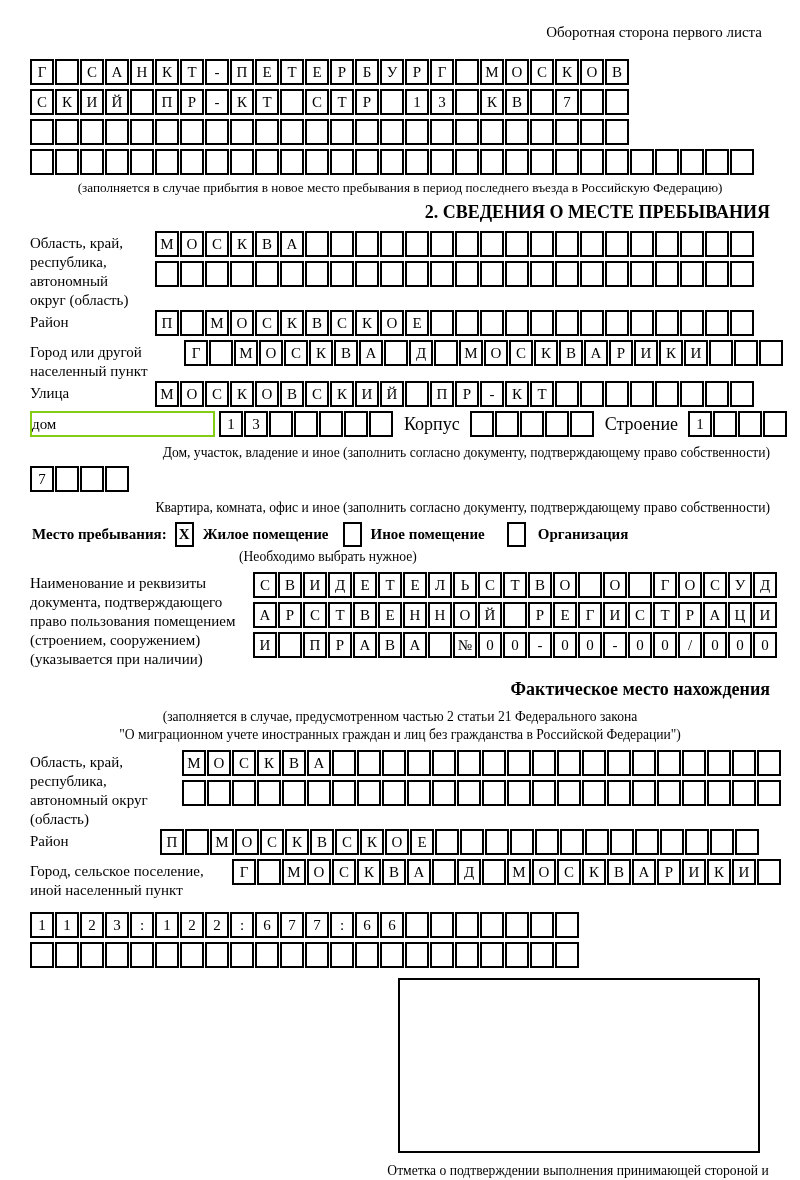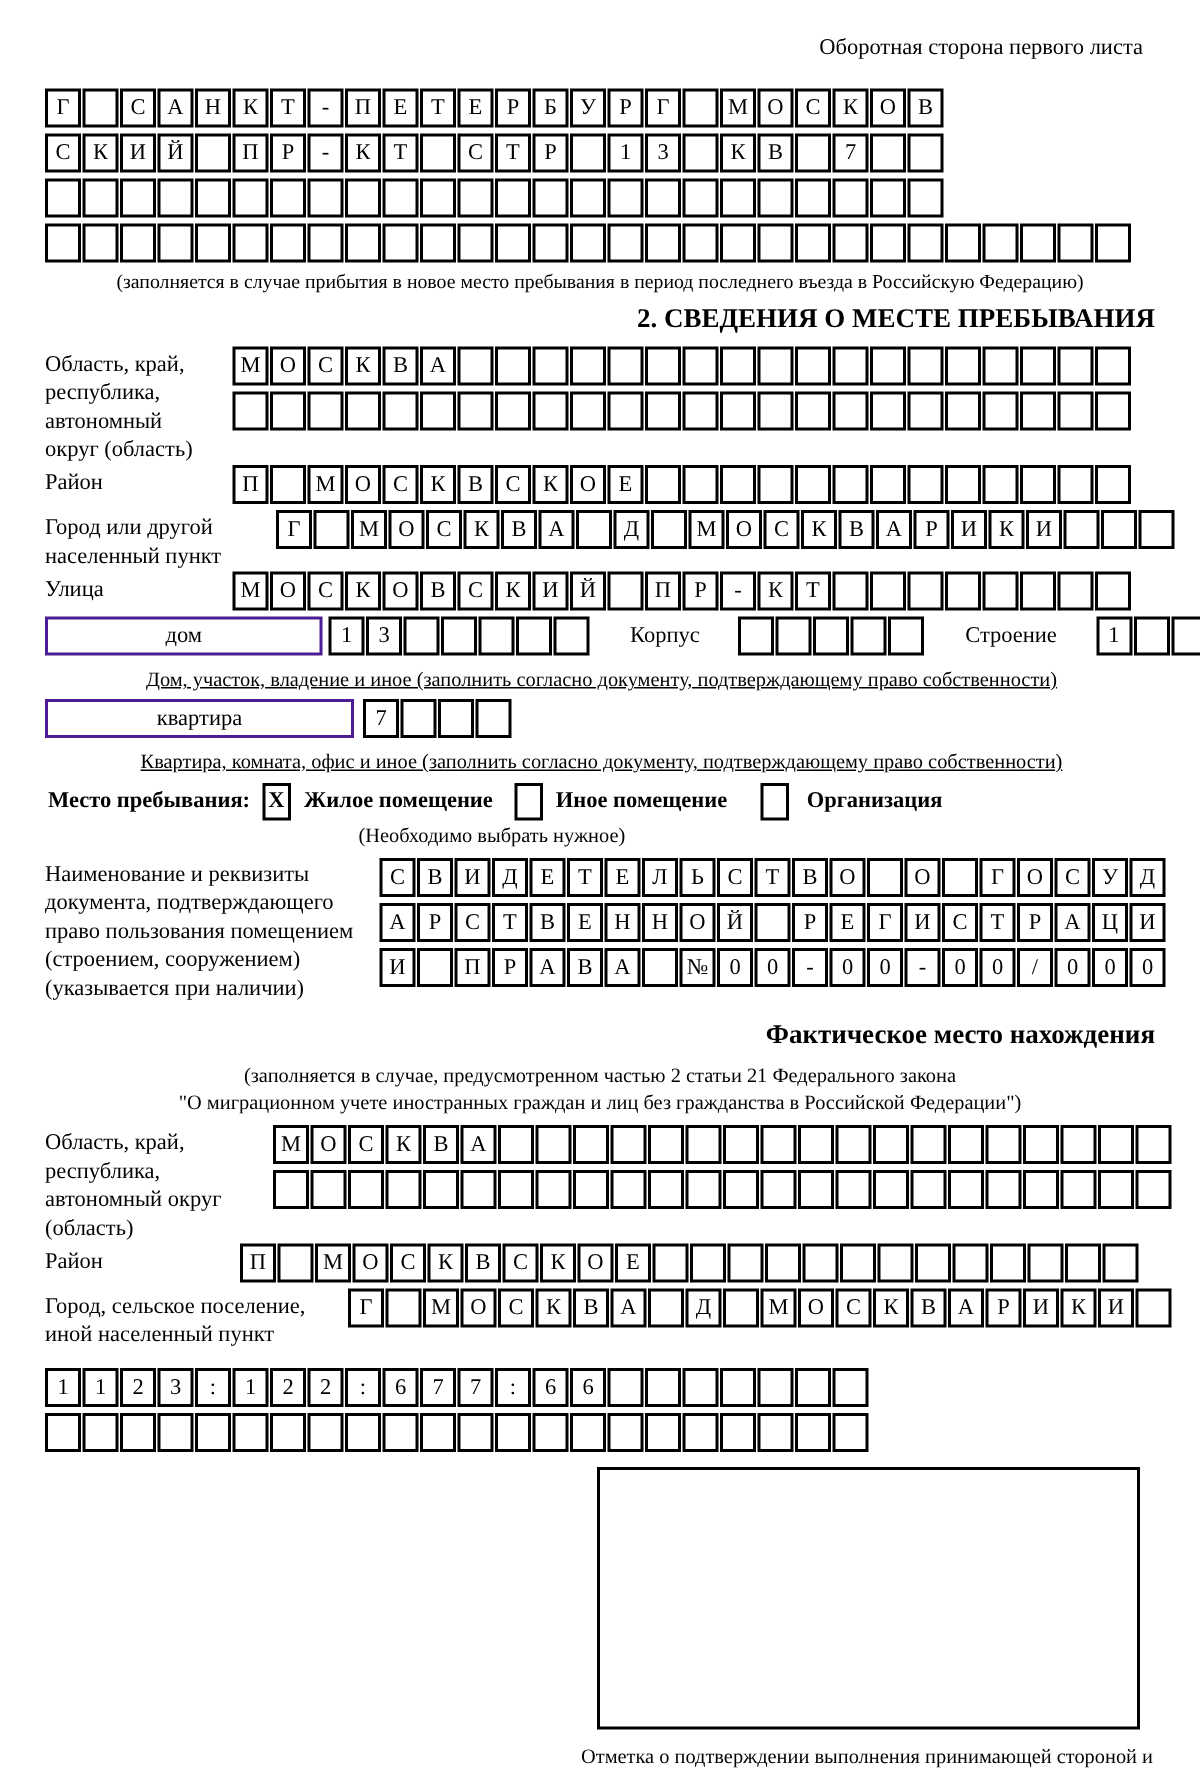--- a/index.html
+++ b/index.html
@@ -28,31 +28,31 @@
 
   .boxrow { display: flex; margin-bottom: 4px; }
   .cell {
     flex: 0 0 auto; width: 24px; height: 26px;
     border: 2px solid #000; margin-right: 1px;
     text-align: center; font-size: 15px; line-height: 22px;
   }
   .mt18 { margin-top: 18px; }
 
   .caption-center { font-size: 13.2px; text-align: center; line-height: 17px; margin: 2px 0 4px 0; }
-  .caption-left   { font-size: 13.6px; text-align: center; line-height: 17px; margin: 2px 0 5px 2px; text-decoration: underline; }
+  .caption-left   { font-size: 13.6px; text-align: right; line-height: 17px; margin: 2px 0 5px 2px; }
   .h-center { text-align: right; font-weight: bold; font-size: 18px; margin: 6px 0 8px 0; }
 
   .houserow { display: flex; align-items: flex-start; margin-bottom: 3px; }
   .widebox {
-    flex: 0 0 auto; height: 26px; border: 2px solid #4c1d95;
-    text-align: center; font-size: 15px; line-height: 22px;
+    flex: 0 0 auto; height: 26px; border: 2px solid #84cc16;
+    text-align: left; font-size: 15px; line-height: 22px;
   }
   .wb-house { width: 185px; margin-right: 4px; }
   .wb-apt   { width: 206px; margin-right: 6px; }
-  .inline-label { font-size: 15px; line-height: 26px; padding: 0 26px; }
+  .inline-label { font-size: 18px; line-height: 26px; padding: 0 10px; }
 
   .stayrow { display: flex; align-items: center; margin: 6px 0 2px 2px; font-size: 15px; font-weight: bold; }
   .checkbox {
     flex: 0 0 auto; width: 19px; height: 25px; border: 2px solid #000;
     text-align: center; font-size: 15px; line-height: 21px;
   }
   .stay-label { padding: 0 10px 0 9px; }
   .need-note { font-size: 13.6px; margin: 0 0 6px 209px; }
 
   .law-note { font-size: 13.6px; text-align: center; line-height: 18px; }
@@ -364,21 +364,20 @@
     <div class="boxrow">
         <span class="cell">1</span>
         <span class="cell"></span>
         <span class="cell"></span>
         <span class="cell"></span>
       </div>
   </div>
   <div class="caption-left">Дом, участок, владение и иное (заполнить согласно документу, подтверждающему право собственности)</div>
 
   <div class="houserow">
-    <div class="widebox wb-apt">квартира</div>
     <div class="boxrow">
         <span class="cell">7</span>
         <span class="cell"></span>
         <span class="cell"></span>
         <span class="cell"></span>
       </div>
   </div>
   <div class="caption-left">Квартира, комната, офис и иное (заполнить согласно документу, подтверждающему право собственности)</div>
 
   <div class="stayrow">

